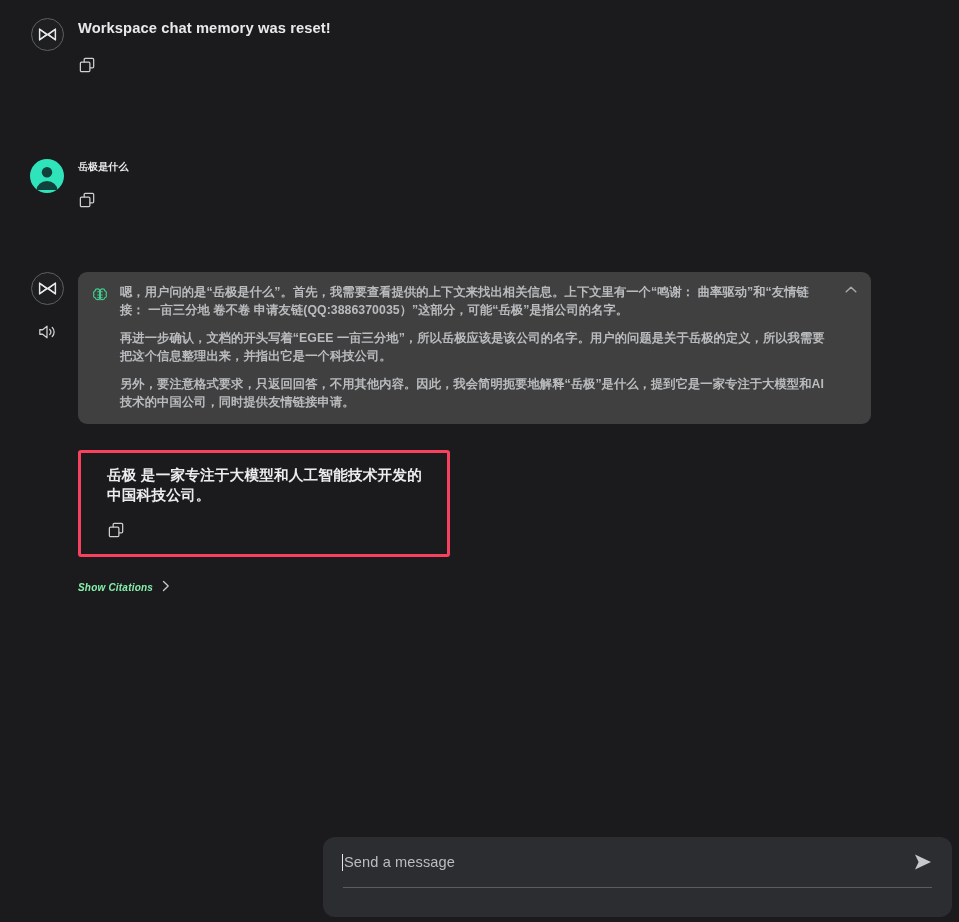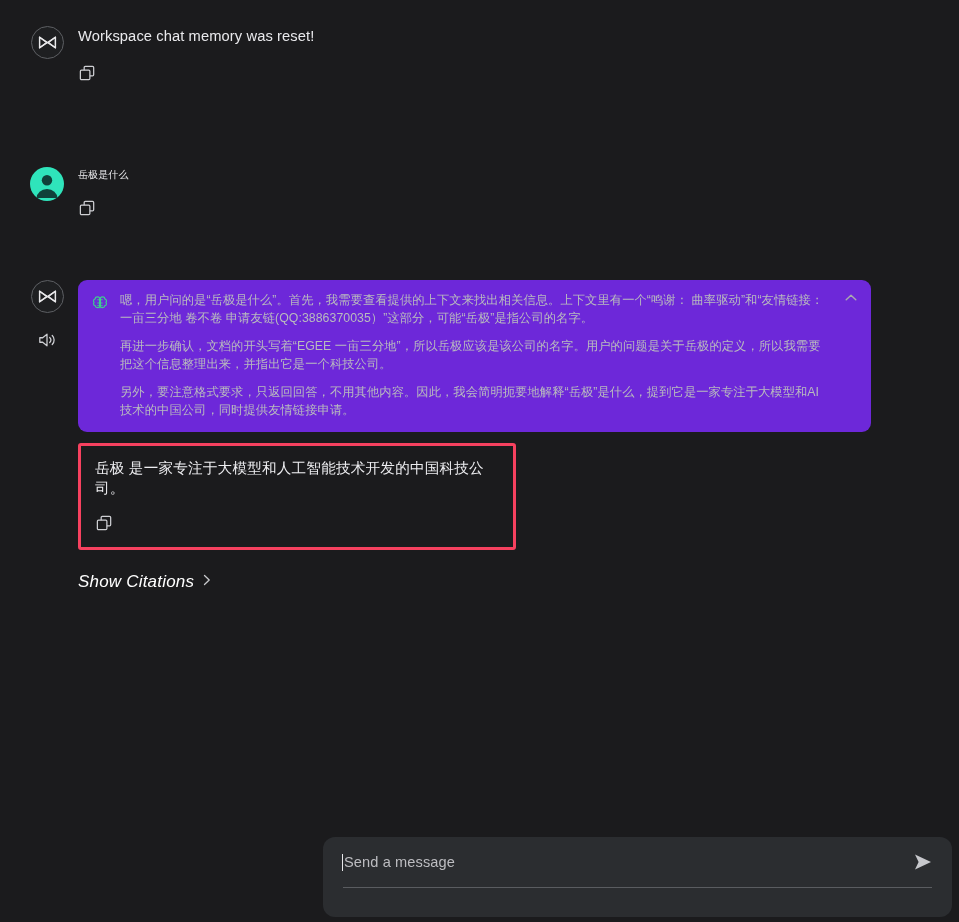--- a/index.html
+++ b/index.html
@@ -12,24 +12,25 @@
     height: 922px;
     overflow: hidden;
     font-family: "Liberation Sans", "DejaVu Sans", sans-serif;
     color: #e6e6e8;
     position: relative;
   }
 
   
   .chat {
     position: absolute;
-    left: 0; top: 8px;
+    left: 0; top: 0;
     width: 959px;
     height: 845px;
     overflow: hidden;
+    font-weight: bold;
   }
 
   
   .msg {
     display: flex;
     align-items: flex-start;
     padding: 0 14px 0 16px;
   }
   .gutter {
     width: 62px;
@@ -97,21 +98,21 @@
   .copy-btn {
     width: 19px;
     height: 19px;
     cursor: pointer;
     display: block;
   }
 
   
   .think-wrap { position: relative; }
   .think {
-    background: #6d28d9;
+    background: #404040;
     border-radius: 9px;
     padding: 12px 40px 13px 13px;
     position: relative;
     box-sizing: border-box;
     width: 793px;
   }
   .think-inner {
     display: flex;
     align-items: flex-start;
   }
@@ -138,47 +139,47 @@
     position: absolute;
     top: 9px;
     right: 11px;
     width: 18px;
     height: 18px;
     cursor: pointer;
   }
 
   
   .answer-highlight {
-    margin-top: 11px;
+    margin-top: 26px;
     border: 3px solid #f7415f;
     border-radius: 3px;
-    width: 438px;
+    width: 372px;
     box-sizing: border-box;
-    padding: 12px 14px 13px 14px;
+    padding: 12px 14px 13px 26px;
   }
   .answer-text {
     font-size: 14.6px;
     line-height: 1.4;
     color: #ededf0;
     letter-spacing: .2px;
   }
   .answer-highlight .copy-row { margin-top: 15px; }
 
   
   .citations {
     margin-top: 22px;
     display: inline-flex;
     align-items: center;
     gap: 7px;
     cursor: pointer;
   }
   .citations-label {
     font-style: italic;
-    font-size: 17px;
-    color: #ffffff;
+    font-size: 10px;
+    color: #86efac;
     letter-spacing: .2px;
     text-align: center;
   }
 
   
   .composer-area {
     position: absolute;
     left: 0;
     bottom: 16px;
     width: 959px;

